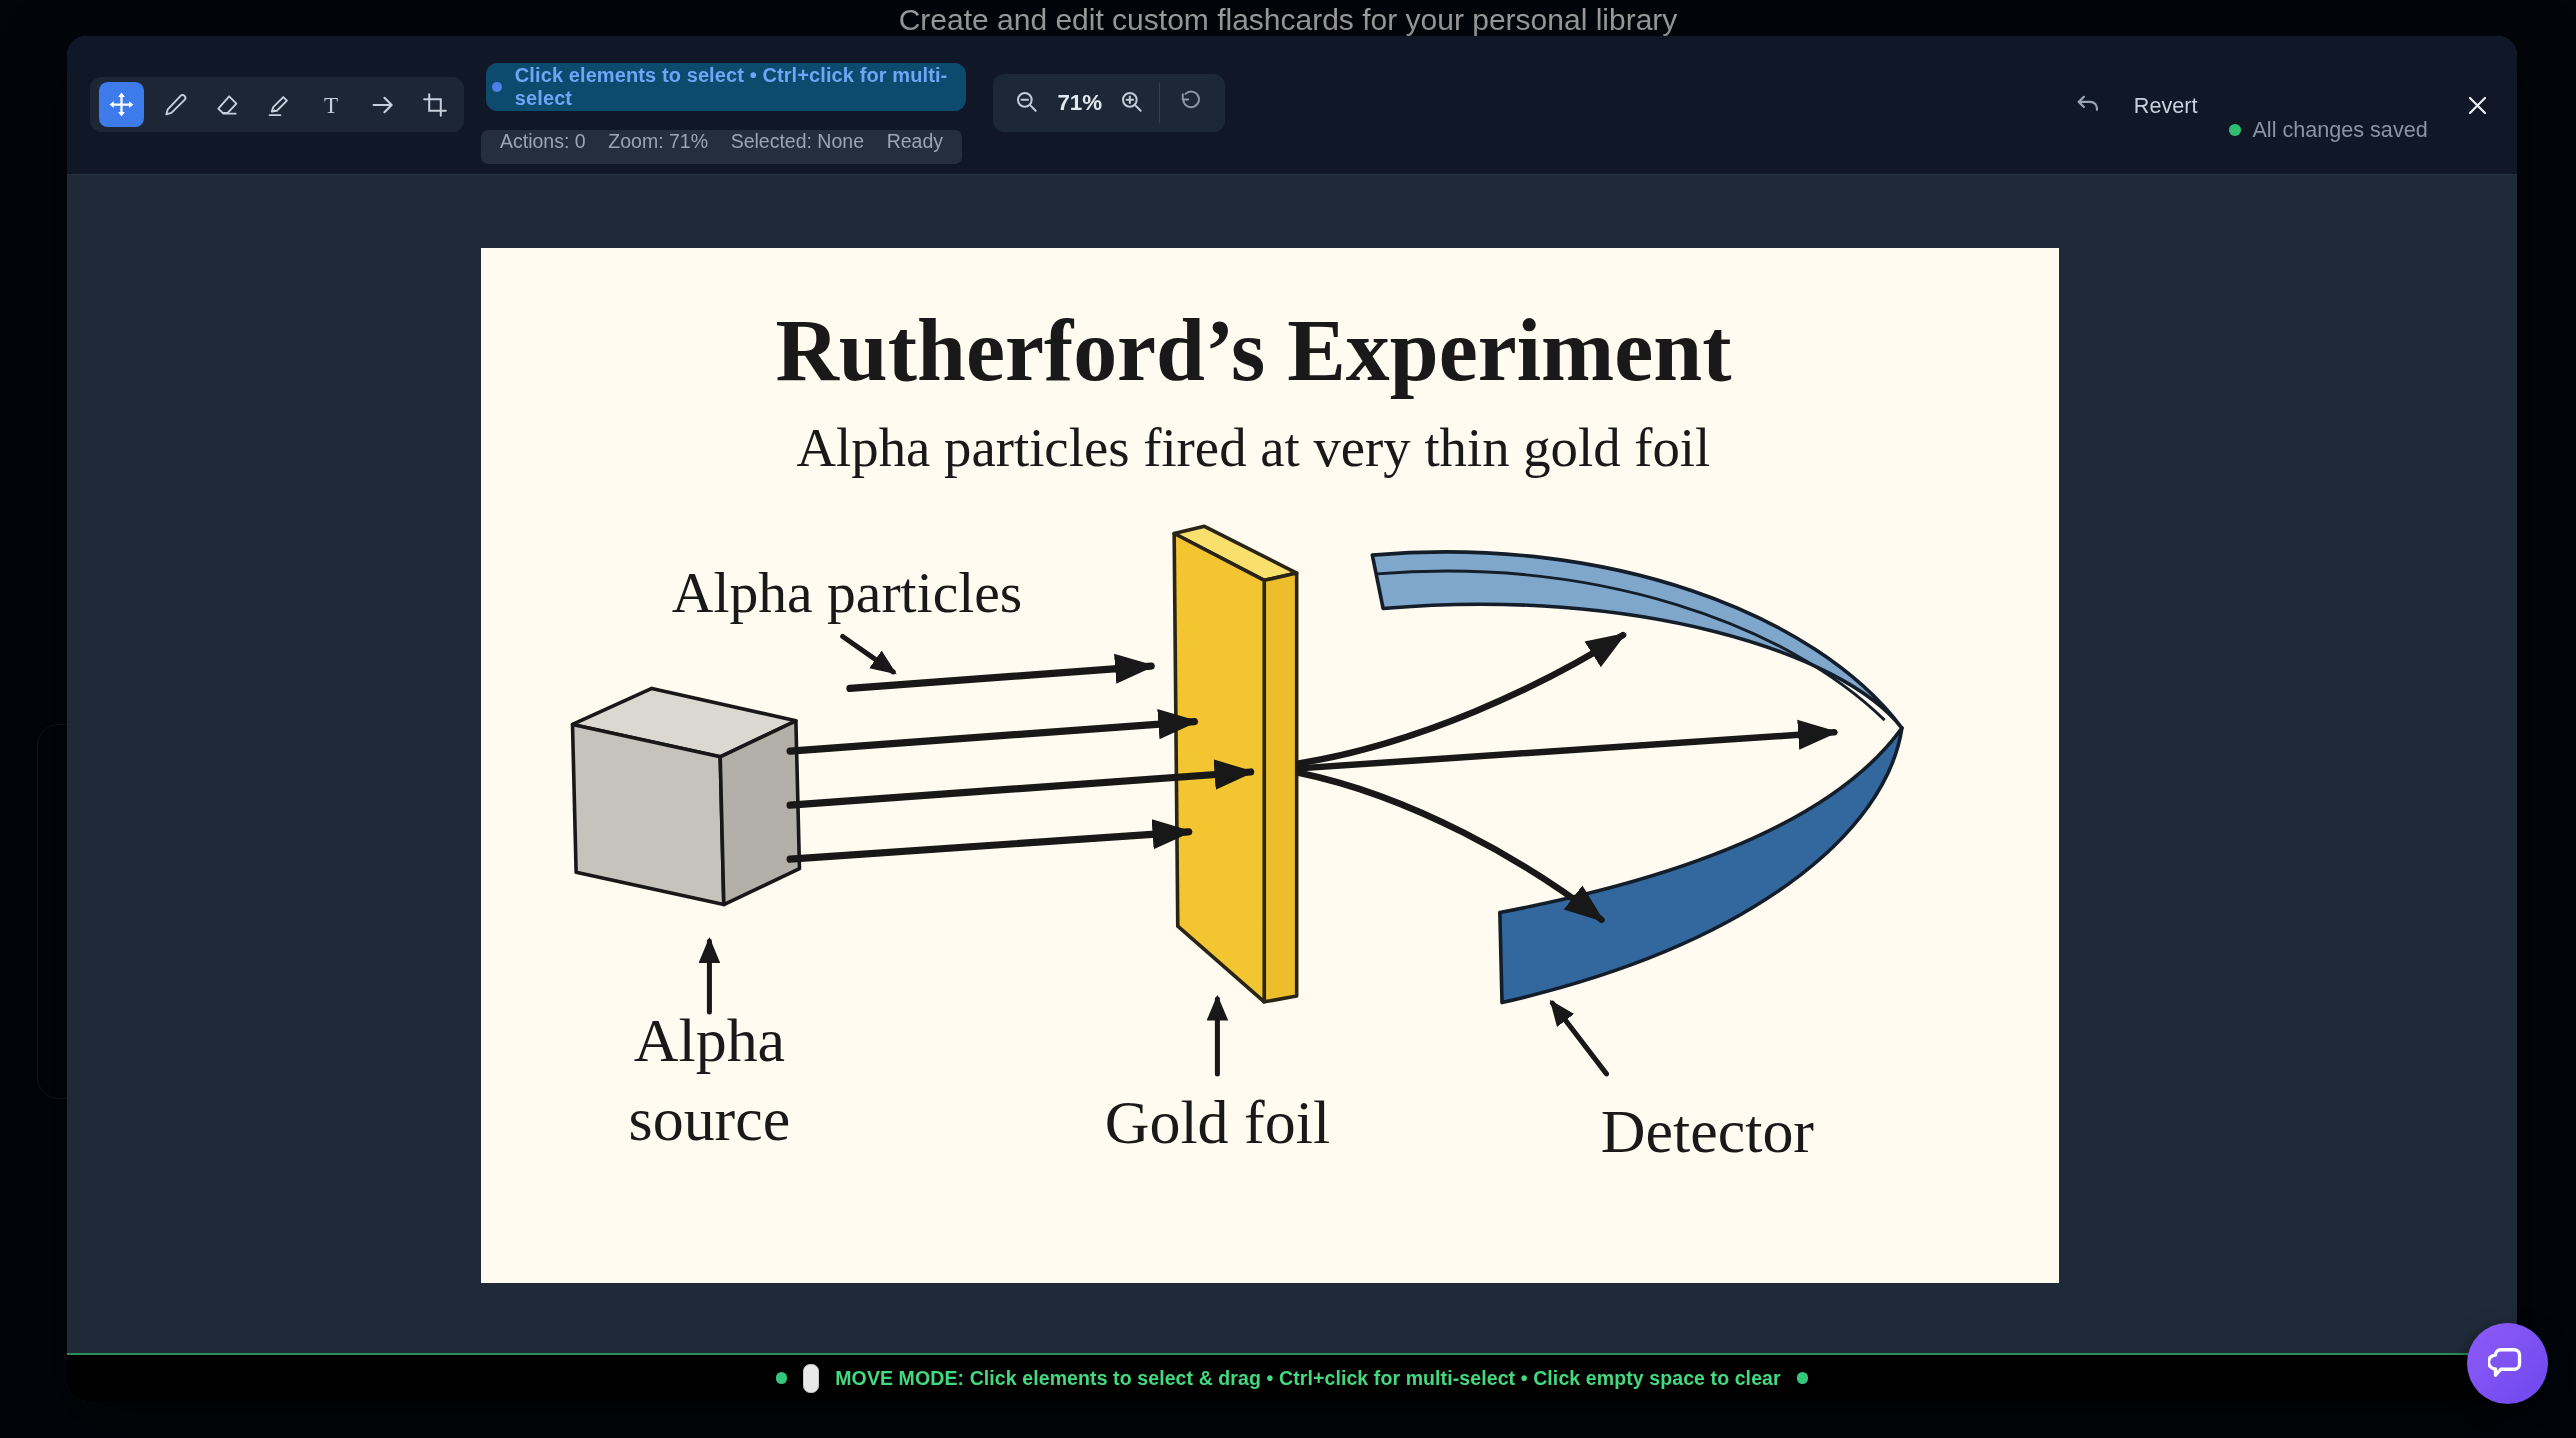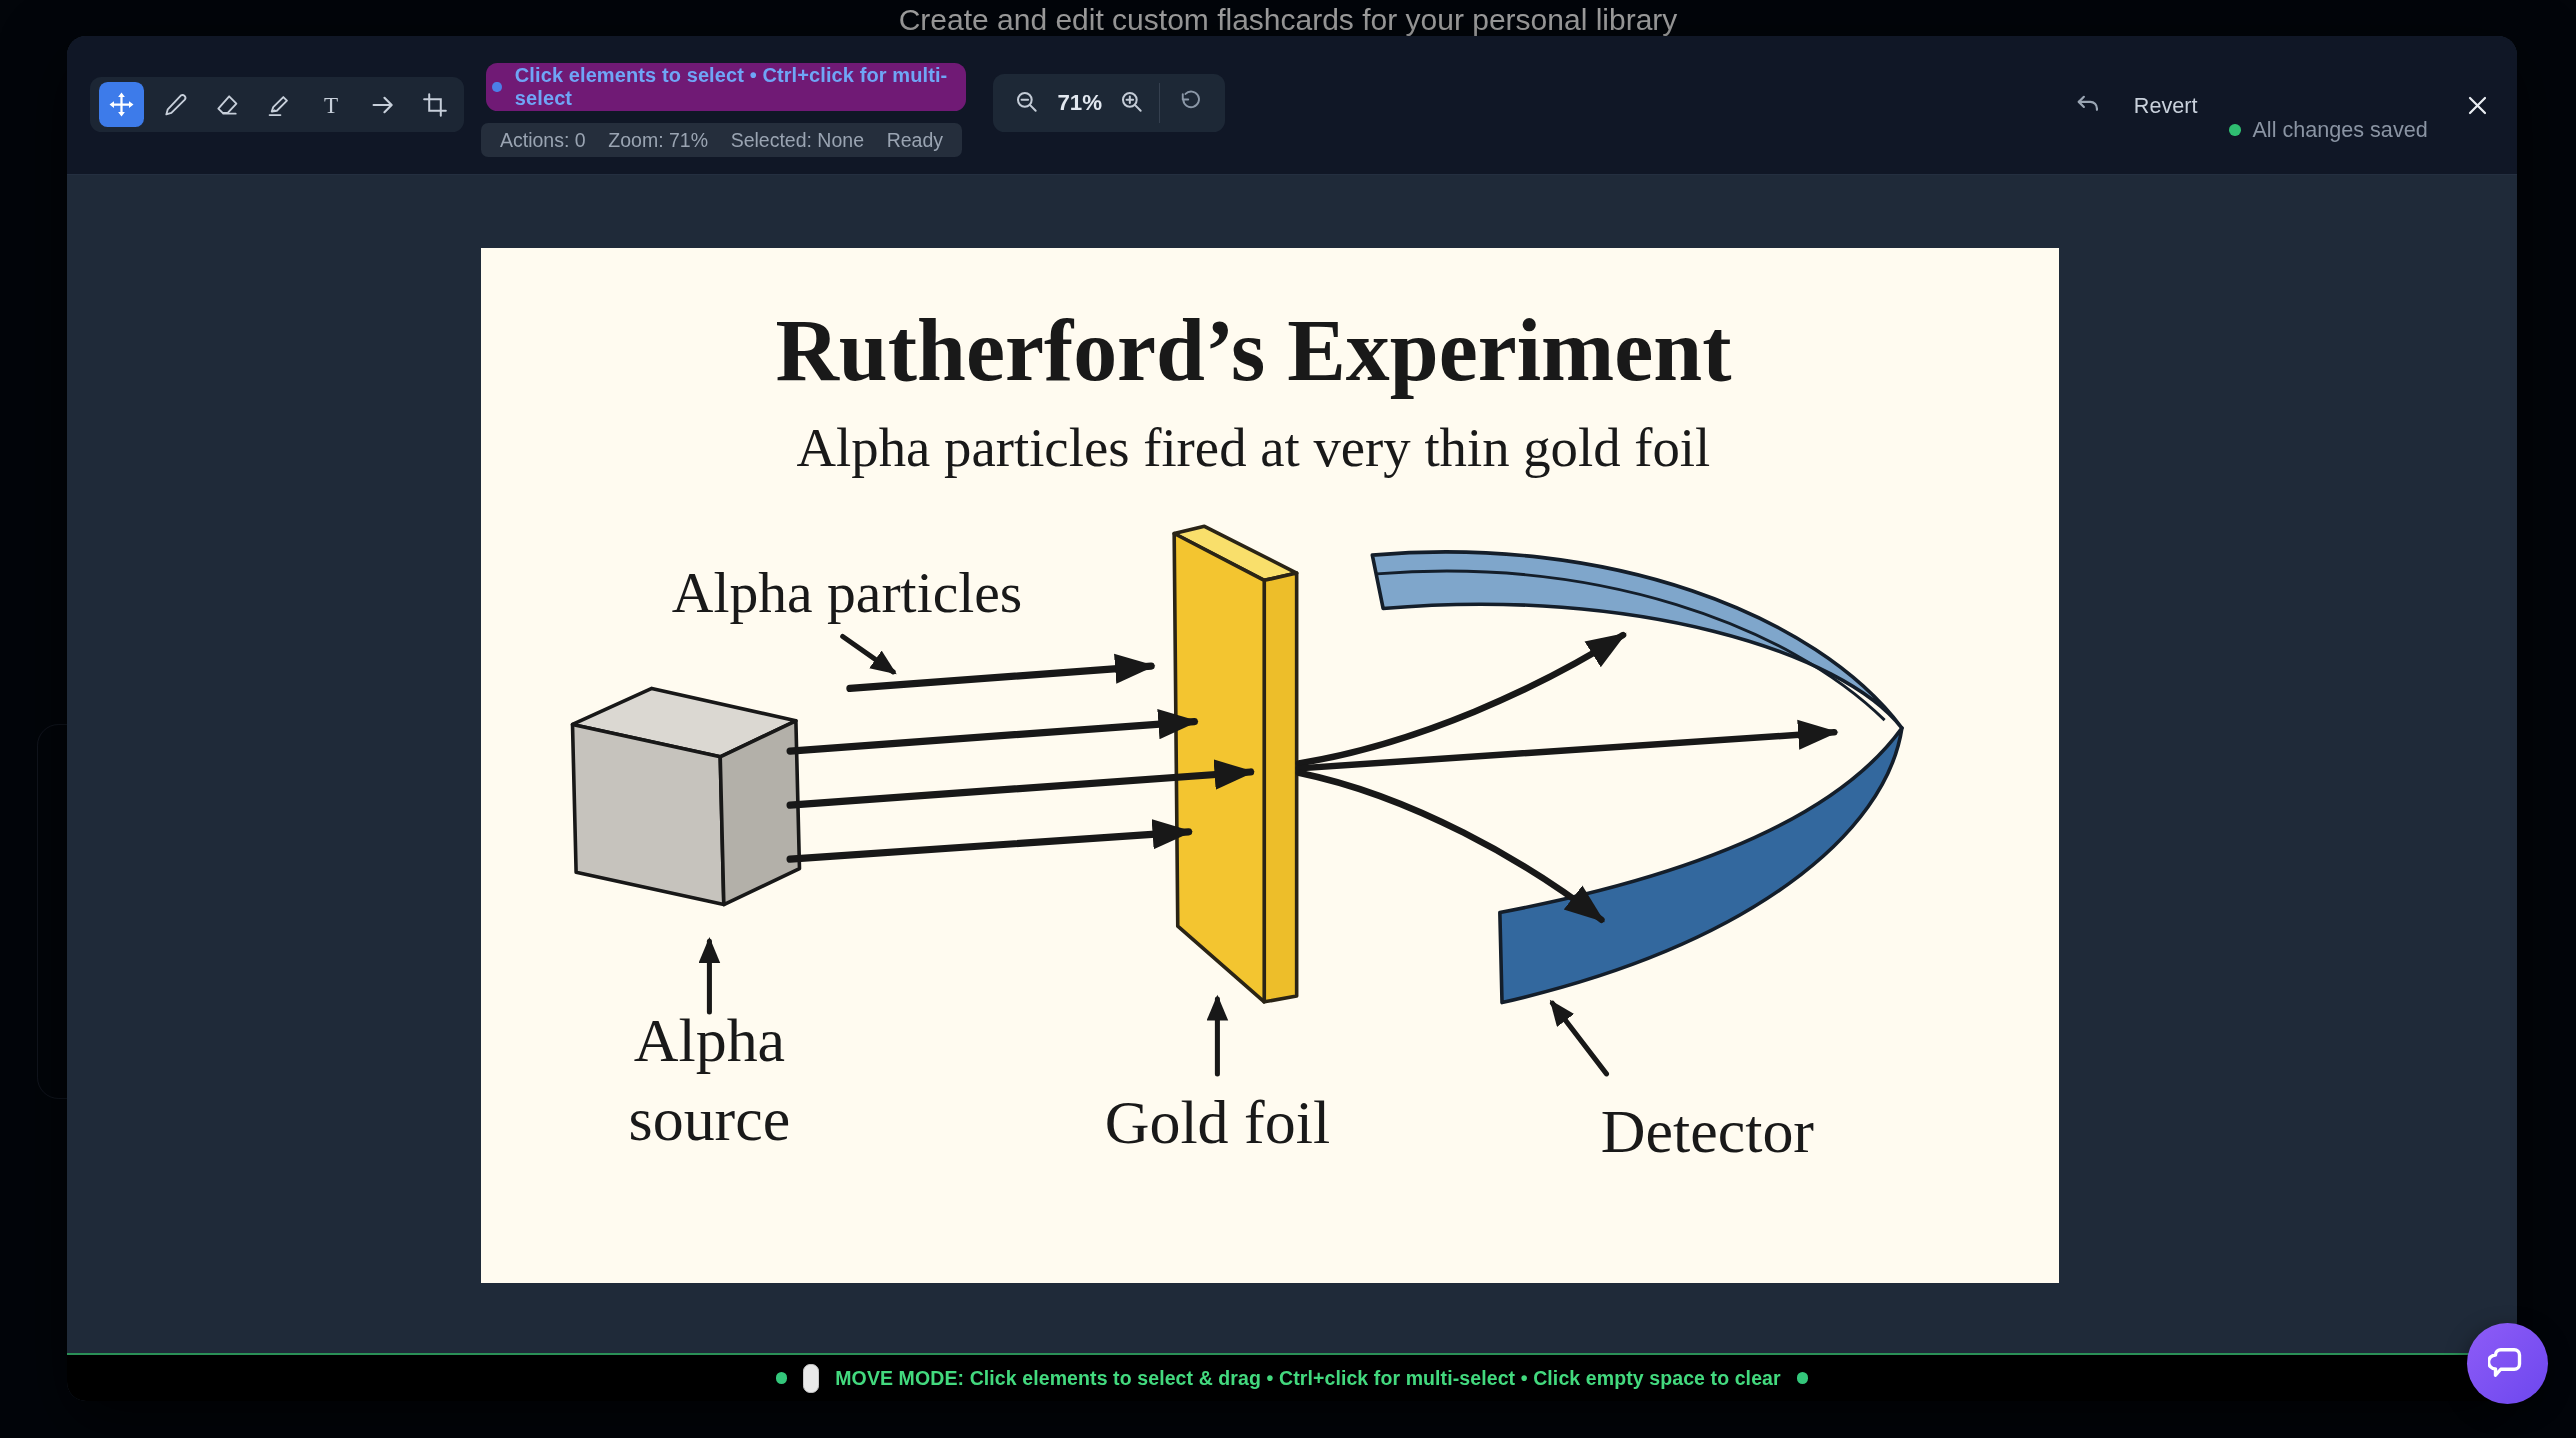--- a/index.html
+++ b/index.html
@@ -23,26 +23,26 @@
   
   .toolbar { position:absolute; left:23px; top:41px; height:55px; padding:0 8.6px;
     background:#1c2634; border-radius:11.5px; display:flex; align-items:center; gap:10px; }
   .tool-btn { width:42px; height:42px; border-radius:8.6px; display:flex; align-items:center;
     justify-content:center; color:#c7cfda; }
   .tool-btn.active { background:#3d7bea; color:#ffffff; width:45px; height:45px; }
   .tool-btn svg { display:block; }
 
   
   .status-pill { position:absolute; left:419px; top:27px; width:480px; height:48px;
-    background:#701a75; border-radius:11.5px; display:flex; align-items:center; gap:13px;
+    background:#0c4a6e; border-radius:11.5px; display:flex; align-items:center; gap:13px;
     padding:0 6px; }
   .pill-dot { width:10.8px; height:10.8px; border-radius:50%; background:#4c7fe8; }
   .pill-text { color:#6fa5f6; font-size:20px; font-weight:700; letter-spacing:0.1px; }
-  .stats-bar { position:absolute; left:414px; top:87px; width:481px; height:34px;
-    background:#252e3c; border-radius:7.2px; display:flex; align-items:center;
+  .stats-bar { position:absolute; left:414px; top:94px; width:481px; height:34px;
+    background:#252e3c; border-radius:7.2px; display:flex; 
     justify-content:space-between; padding:0 19px; }
   .stats-bar span { color:#9aa4b2; font-size:19.5px; }
 
   
   .zoom-ctrl { position:absolute; left:926px; top:38px; width:232px; height:58px;
     background:#1d2836; border-radius:11.5px; display:flex; align-items:center; padding:0 13px; }
   .zoom-btn { width:46px; height:46px; display:flex; align-items:center; justify-content:center;
     color:#c3cbd6; }
   .zoom-level { color:#e2e8f0; font-size:22.3px; font-weight:600; width:66px; text-align:center; }
   .zoom-divider { width:1.4px; height:40px; background:#35404f; margin:0 8.6px 0 5.8px; }

